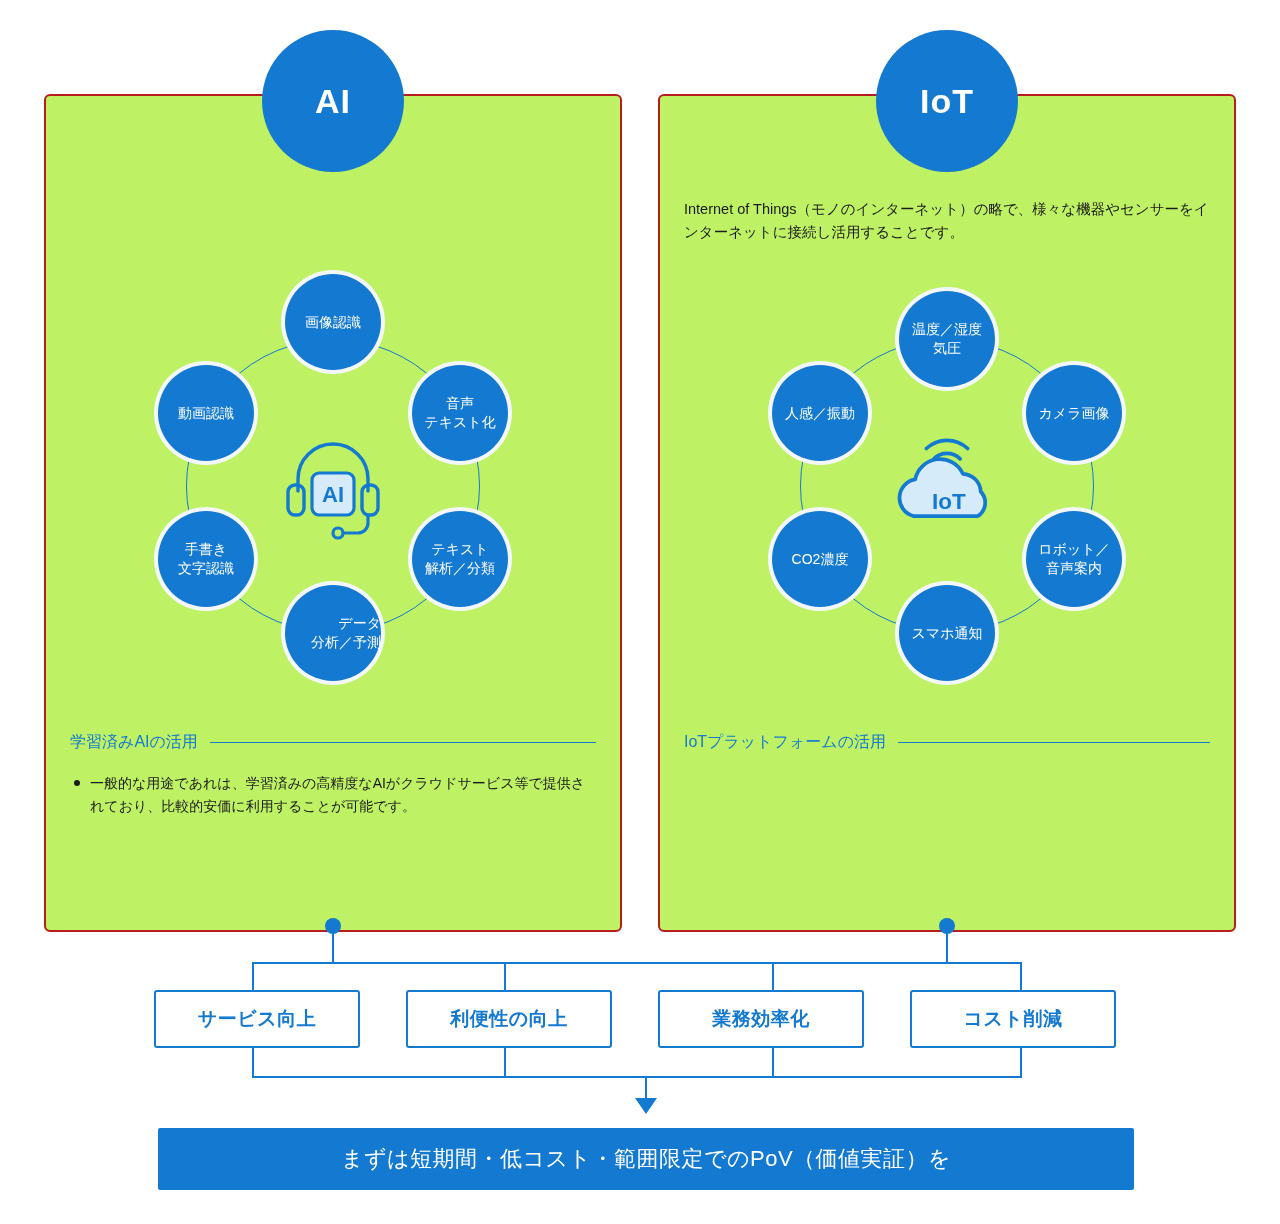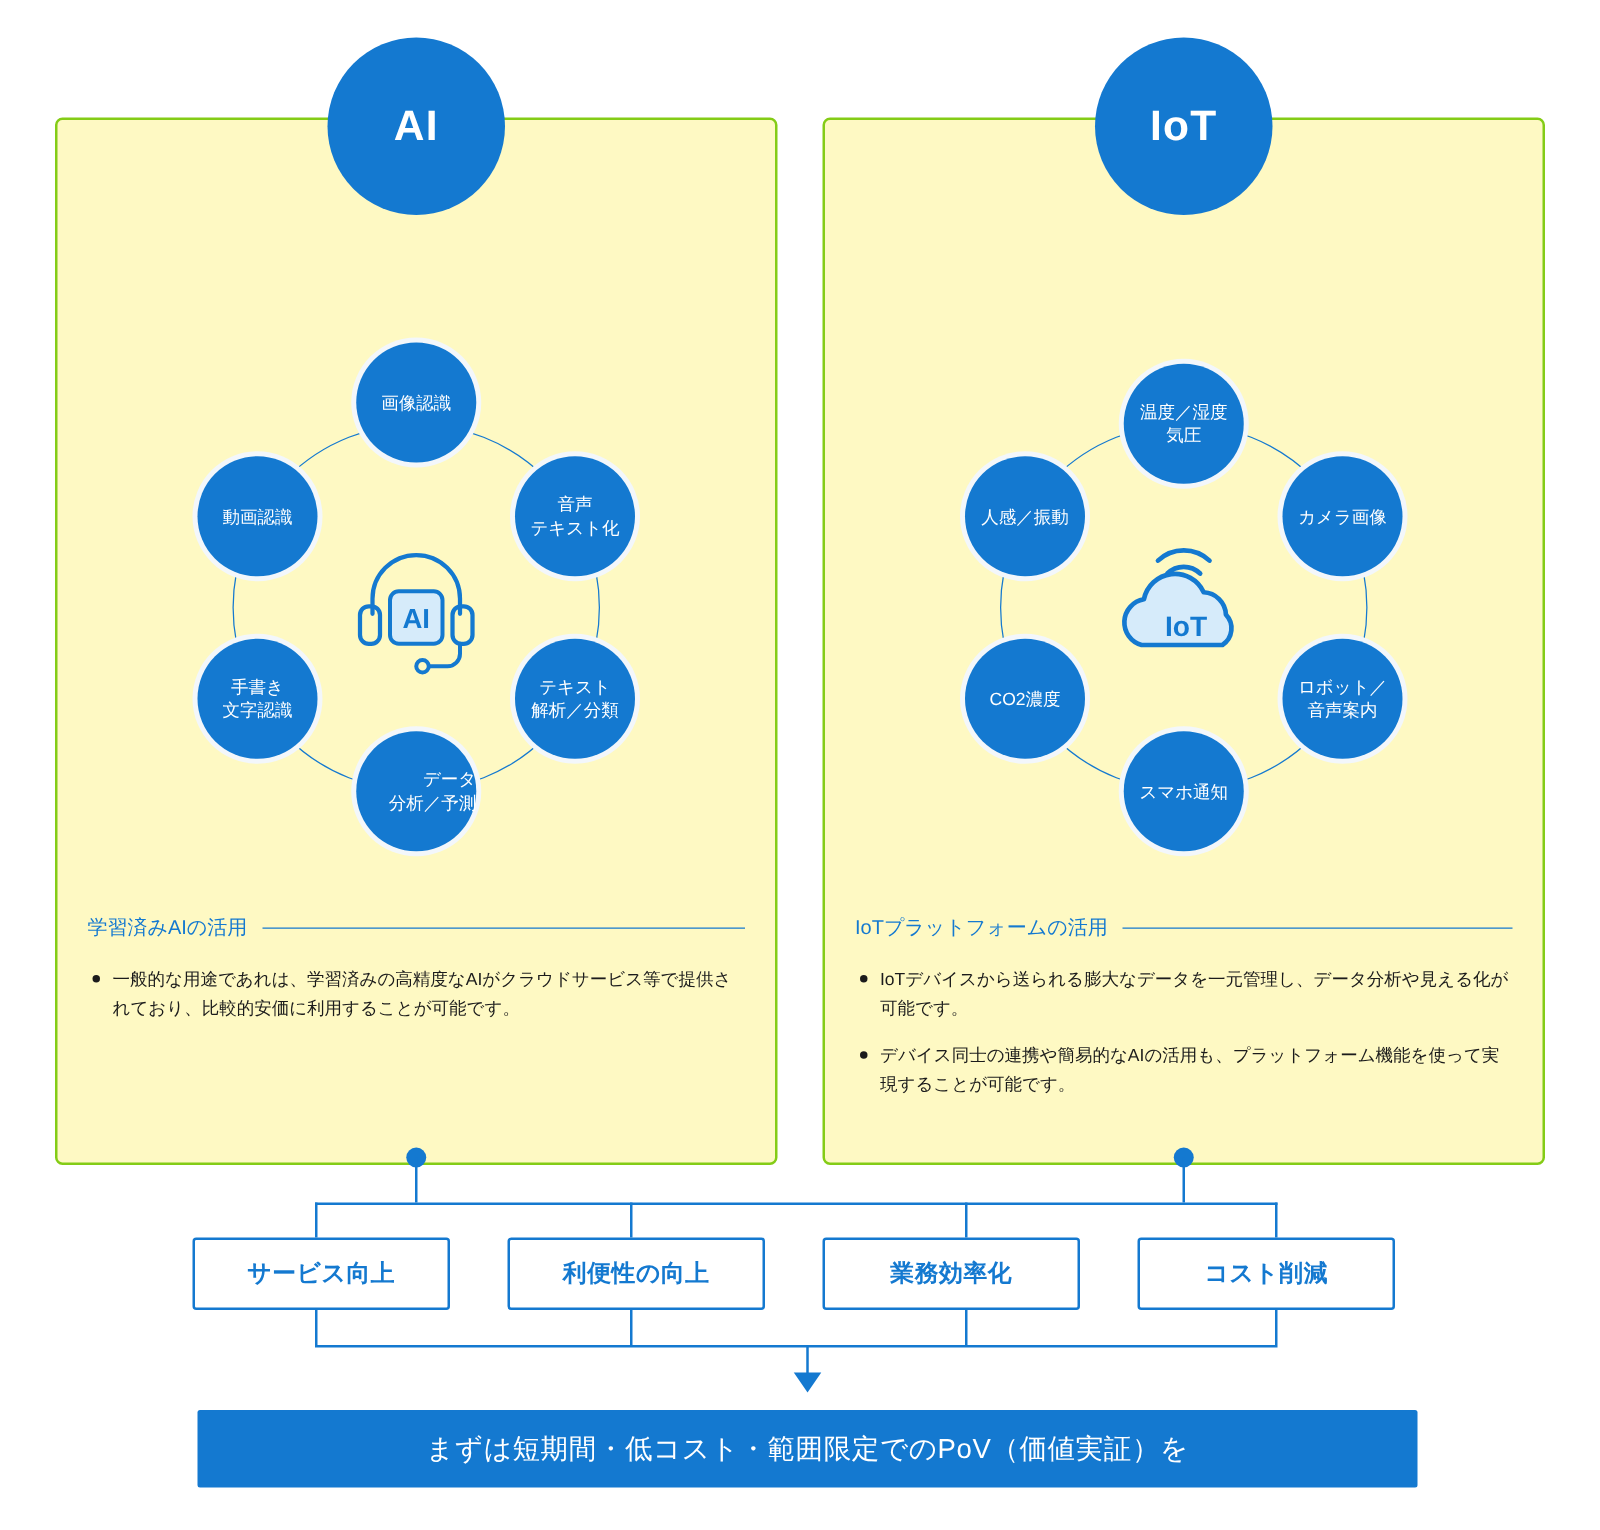--- a/index.html
+++ b/index.html
@@ -18,22 +18,22 @@
     overflow: hidden;
     background: #ffffff;
   }
 
   
   .panel {
     position: absolute;
     top: 94px;
     width: 578px;
     height: 838px;
-    background: #fef9c3;
-    border: 2px solid #84cc16;
+    background: #bef264;
+    border: 2px solid #b91c1c;
     border-radius: 6px;
     box-sizing: border-box;
   }
   .panel.left  { left: 44px; }
   .panel.right { left: 658px; }
 
   .panel-badge {
     position: absolute;
     top: -66px;
     left: 50%;
@@ -281,20 +281,21 @@
       <div class="rule"></div>
     </div>
 
     <ul class="bullets">
       <li>一般的な用途であれは、学習済みの高精度なAIがクラウドサービス等で提供されており、比較的安価に利用することが可能です。</li>
     </ul>
   </div>
 
   <div class="panel right">
     <div class="panel-badge">IoT</div>
+    <div class="panel-desc">Internet of Things（モノのインターネット）の略で、様々な機器やセンサーをインターネットに接続し活用することです。</div>
 
     <div class="hub">
       <div class="hub-ring"></div>
 
       <div class="center-emblem">
         <svg width="160" height="160" viewBox="0 0 160 160" aria-hidden="true">
           <path d="M58 40 a32 32 0 0 1 44 0" fill="none" stroke="#1479d0" stroke-width="4" stroke-linecap="round"></path>
           <path d="M66 51 a20 20 0 0 1 28 0" fill="none" stroke="#1479d0" stroke-width="4" stroke-linecap="round"></path>
           <path d="M74 61 a9 9 0 0 1 12 0" fill="none" stroke="#1479d0" stroke-width="4" stroke-linecap="round"></path>
           <path d="M44 112 a20 20 0 0 1 2 -39 a27 27 0 0 1 51 -6 a20 20 0 0 1 19 19 a17 17 0 0 1 -3 26 Z" fill="#d6ebfa" stroke="#1479d0" stroke-width="4" stroke-linejoin="round"></path>
@@ -322,24 +323,20 @@
       <div class="node" style="left:83px;  top:135px;">
         <span>人感／振動</span>
       </div>
     </div>
 
     <div class="sect-head">
       <div class="title">IoTプラットフォームの活用</div>
       <div class="rule"></div>
     </div>
 
-    <ul class="bullets">
-      <li>IoTデバイスから送られる膨大なデータを一元管理し、データ分析や見える化が可能です。</li>
-      <li>デバイス同士の連携や簡易的なAIの活用も、プラットフォーム機能を使って実現することが可能です。</li>
-    </ul>
   </div>
 
   <div class="panel-dot left"></div>
   <div class="panel-dot right"></div>
 
   <div class="conn v" style="left:332px; top:926px; height:36px;"></div>
   <div class="conn v" style="left:946px; top:926px; height:36px;"></div>
 
   <div class="conn h" style="left:252px; top:962px; width:770px;"></div>
 

